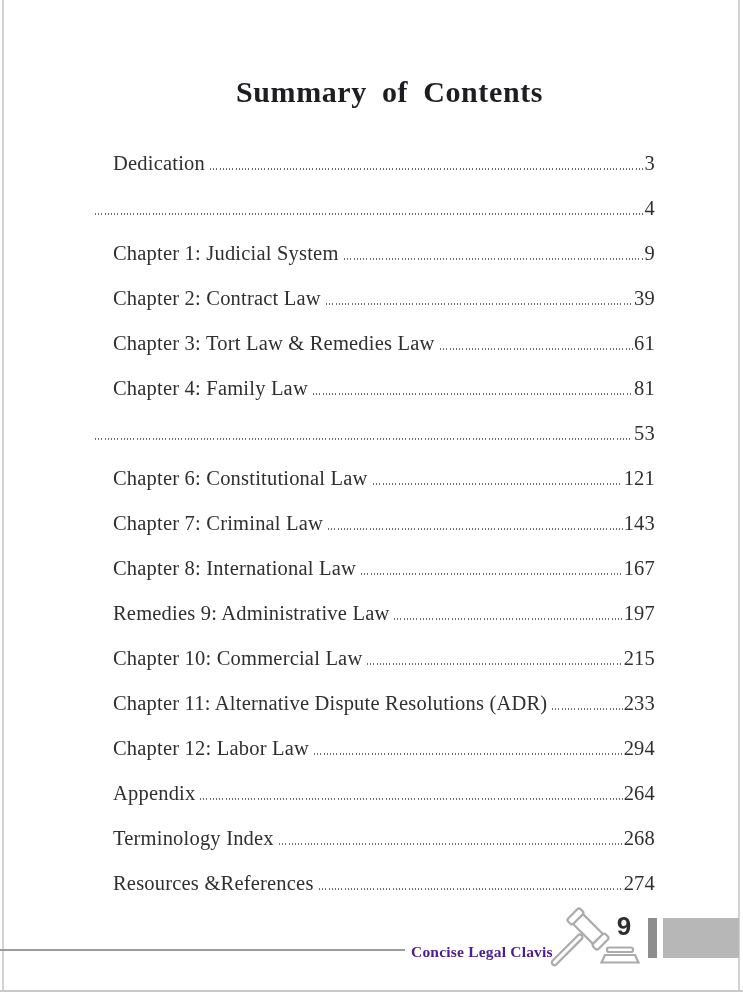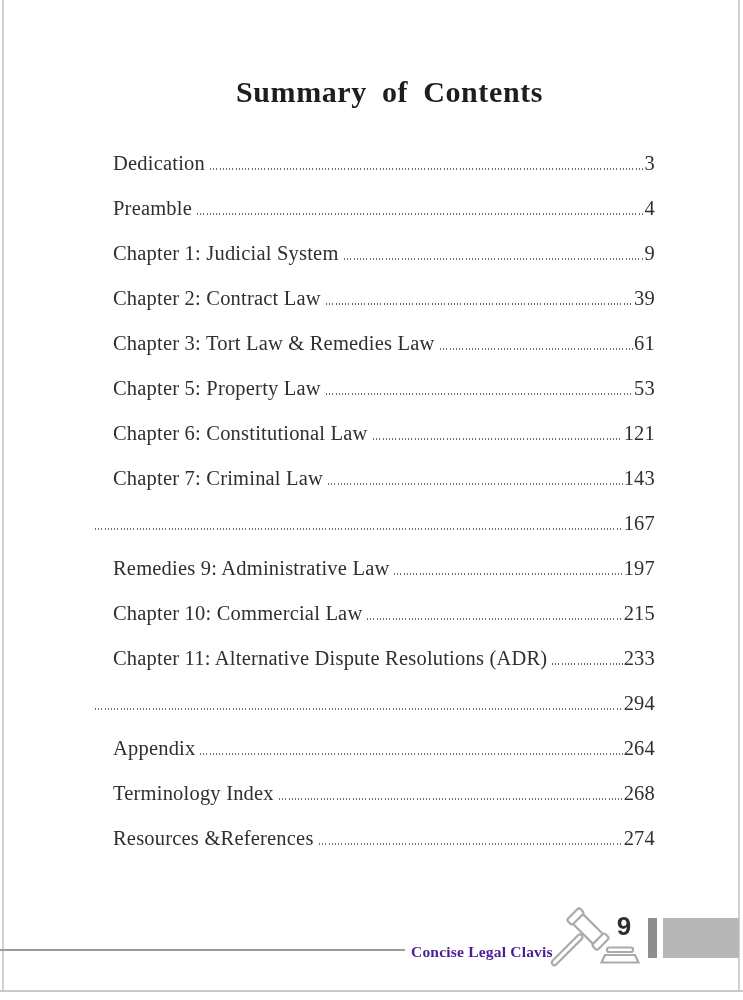--- a/index.html
+++ b/index.html
@@ -131,74 +131,79 @@
 
   <h1 class="title">Summary of Contents</h1>
 
   <div class="toc">
     <div class="toc-row">
       <span class="toc-label">Dedication</span>
         <span class="toc-leader"></span>
         <span class="toc-page">3</span>
     </div>
     <div class="toc-row">
-      <span class="toc-label">Preamble</span>
         <span class="toc-leader"></span>
         <span class="toc-page">4</span>
     </div>
     <div class="toc-row">
       <span class="toc-label">Chapter 1: Judicial System</span>
         <span class="toc-leader"></span>
         <span class="toc-page">9</span>
     </div>
     <div class="toc-row">
       <span class="toc-label">Chapter 2: Contract Law</span>
         <span class="toc-leader"></span>
         <span class="toc-page">39</span>
     </div>
     <div class="toc-row">
       <span class="toc-label">Chapter 3: Tort Law &amp; Remedies Law</span>
         <span class="toc-leader"></span>
         <span class="toc-page">61</span>
     </div>
     <div class="toc-row">
-      <span class="toc-label">Chapter 5: Property Law</span>
+      <span class="toc-label">Chapter 4: Family Law</span>
+        <span class="toc-leader"></span>
+        <span class="toc-page">81</span>
+    </div>
+    <div class="toc-row">
         <span class="toc-leader"></span>
         <span class="toc-page">53</span>
     </div>
     <div class="toc-row">
       <span class="toc-label">Chapter 6: Constitutional Law</span>
         <span class="toc-leader"></span>
         <span class="toc-page">121</span>
     </div>
     <div class="toc-row">
       <span class="toc-label">Chapter 7: Criminal Law</span>
         <span class="toc-leader"></span>
         <span class="toc-page">143</span>
     </div>
     <div class="toc-row">
+      <span class="toc-label">Chapter 8: International Law</span>
         <span class="toc-leader"></span>
         <span class="toc-page">167</span>
     </div>
     <div class="toc-row">
       <span class="toc-label">Remedies 9: Administrative Law</span>
         <span class="toc-leader"></span>
         <span class="toc-page">197</span>
     </div>
     <div class="toc-row">
       <span class="toc-label">Chapter 10: Commercial Law</span>
         <span class="toc-leader"></span>
         <span class="toc-page">215</span>
     </div>
     <div class="toc-row">
       <span class="toc-label">Chapter 11: Alternative Dispute Resolutions (ADR)</span>
         <span class="toc-leader"></span>
         <span class="toc-page">233</span>
     </div>
     <div class="toc-row">
+      <span class="toc-label">Chapter 12: Labor Law</span>
         <span class="toc-leader"></span>
         <span class="toc-page">294</span>
     </div>
     <div class="toc-row">
       <span class="toc-label">Appendix</span>
         <span class="toc-leader"></span>
         <span class="toc-page">264</span>
     </div>
     <div class="toc-row">
       <span class="toc-label">Terminology Index</span>

